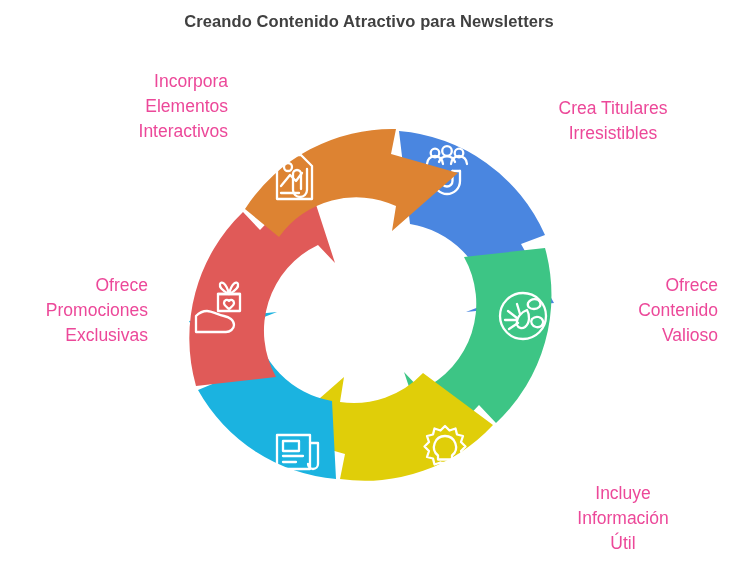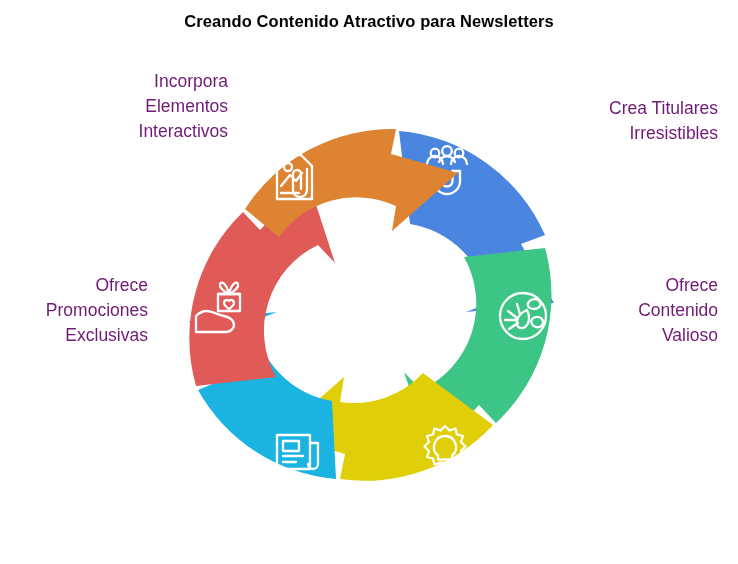--- a/index.html
+++ b/index.html
@@ -17,41 +17,41 @@
   }
 
   #page-title {
     position: absolute;
     top: 12px;
     left: 0;
     width: 738px;
     text-align: center;
     font-size: 16.5px;
     font-weight: bold;
-    color: #000000;
+    color: #404040;
     letter-spacing: 0.1px;
   }
 
   #cycle-wrap {
     position: absolute;
     left: 0;
     top: 0;
     width: 738px;
     height: 564px;
   }
 
   .label {
     position: absolute;
     font-size: 17.5px;
     line-height: 25px;
-    color: #701a75;
+    color: #ec4899;
     white-space: pre-line;
   }
   .label.right-align { text-align: right; }
-  .label.left-align  { text-align: right;  }
+  .label.left-align  { text-align: center;  }
 
   #label-0 { left: 508px; top: 96px;  width: 210px; }
   #label-1 { left: 570px; top: 273px; width: 148px; }
   #label-2 { left: 518px; top: 481px; width: 210px; }
   #label-3 { left: 20px;  top: 481px; width: 208px; }
   #label-4 { left: 10px;  top: 273px; width: 138px; }
   #label-5 { left: 60px;  top: 69px;  width: 168px; }
 </style>
 </head>
 <body>
@@ -177,20 +177,23 @@
       </g>
     </g>
 
   </svg>
 
   <div class="label left-align" id="label-0">Crea Titulares
 Irresistibles</div>
   <div class="label right-align" id="label-1">Ofrece
 Contenido
 Valioso</div>
+  <div class="label left-align" id="label-2">Incluye
+Información
+Útil</div>
   <div class="label right-align" id="label-4">Ofrece
 Promociones
 Exclusivas</div>
   <div class="label right-align" id="label-5">Incorpora
 Elementos
 Interactivos</div>
 
 </div>
 
 </body></html>

